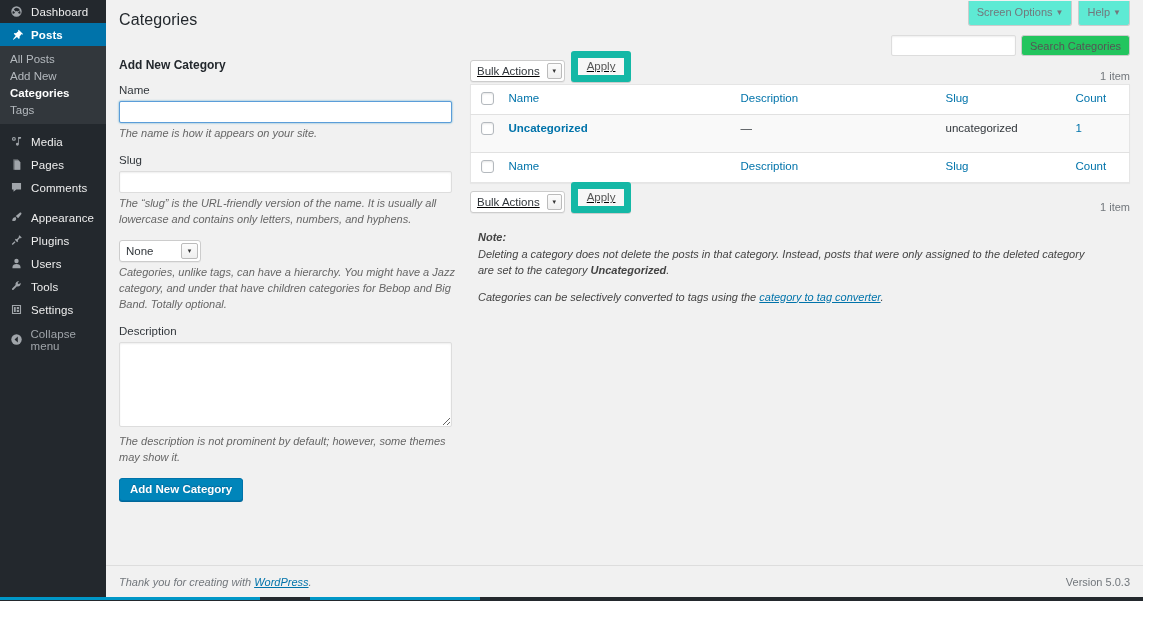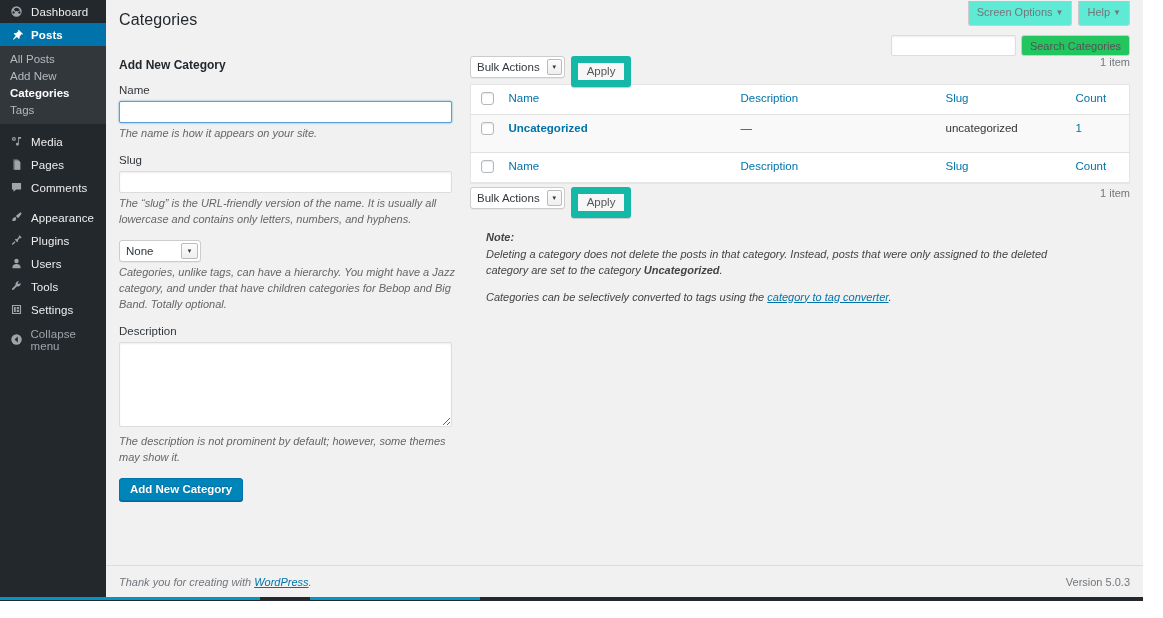--- a/index.html
+++ b/index.html
@@ -281,23 +281,24 @@
     padding: 4px 10px 5px;
     cursor: pointer;
     box-shadow: 0 1px 0 #006799;
     text-shadow: 0 -1px 1px #006799;
     font-family: "Liberation Sans", sans-serif;
   }
 
   
   .tablenav {
     display: flex;
-    align-items: flex-start;
+    align-items: flex-end;
     height: 26px;
     position: relative;
+    text-decoration: underline;
   }
   .bulk-select {
     position: relative;
     display: inline-flex;
     align-items: center;
     height: 22px;
     border: 1px solid #ccc;
     border-radius: 3px;
     background: #fff;
     font-size: 11.5px;
@@ -392,21 +393,21 @@
   #note-block {
     margin-top: 16px;
     font-size: 11px;
     font-style: italic;
     color: #444;
     line-height: 1.5;
     max-width: 620px;
   }
   #note-block .note-label { font-weight: 700; display: block; }
   #note-block strong { font-weight: 700; font-style: italic; }
-  #note-block p { margin: 0 0 10px 16px; }
+  #note-block p { margin: 0 0 10px 8px; }
   #note-block a {
     color: #0073aa;
     text-decoration: underline;
   }
 
   
   #wpfooter {
     position: absolute;
     left: 106px; bottom: 0;
     width: 1037px; height: 32px;

